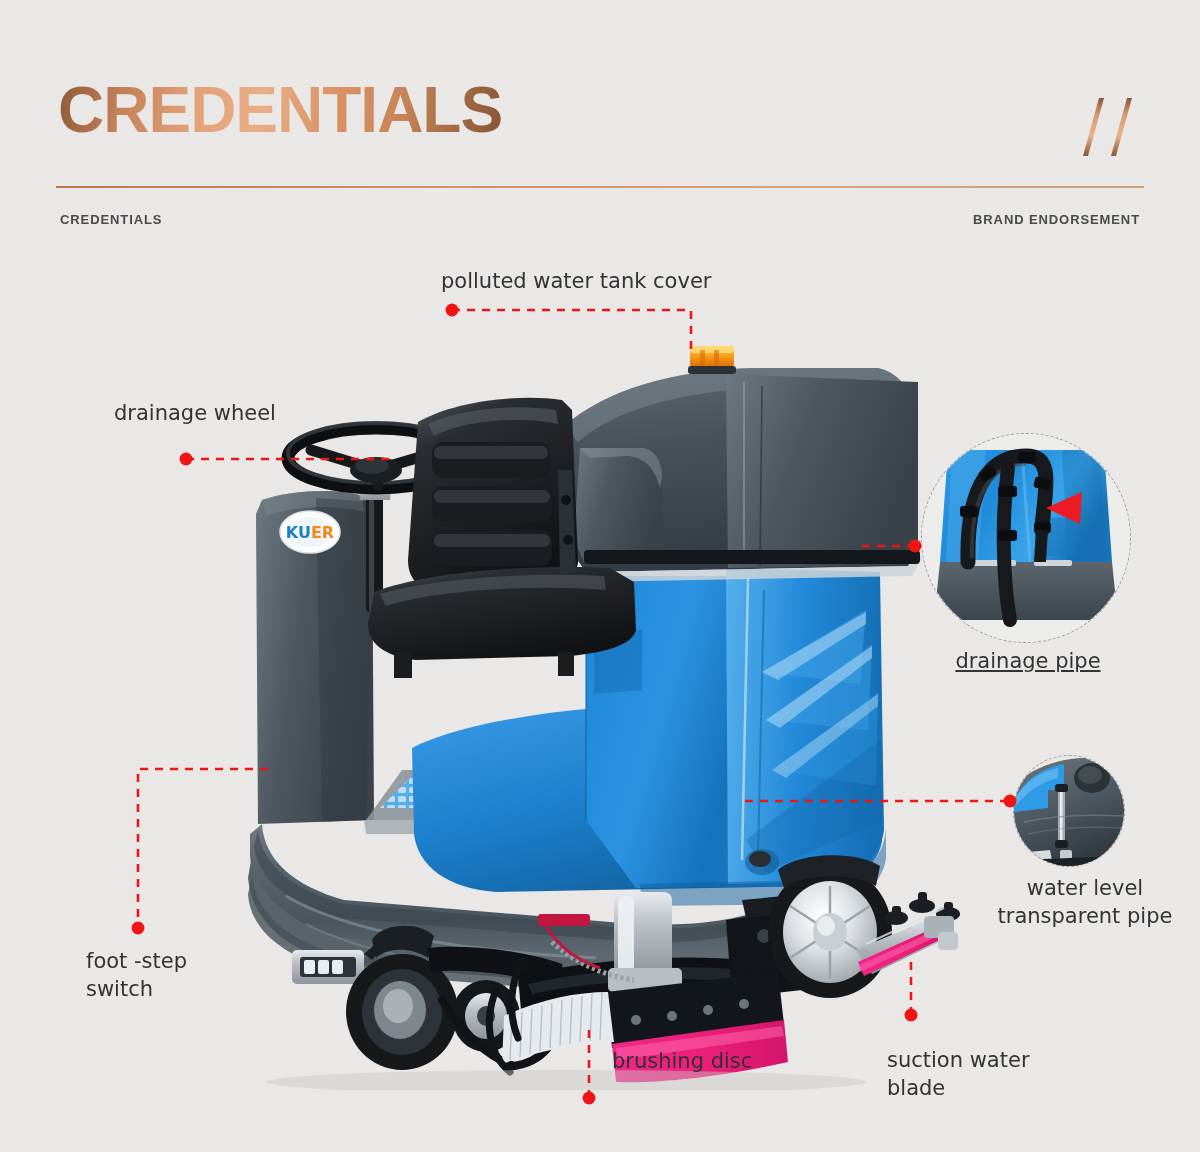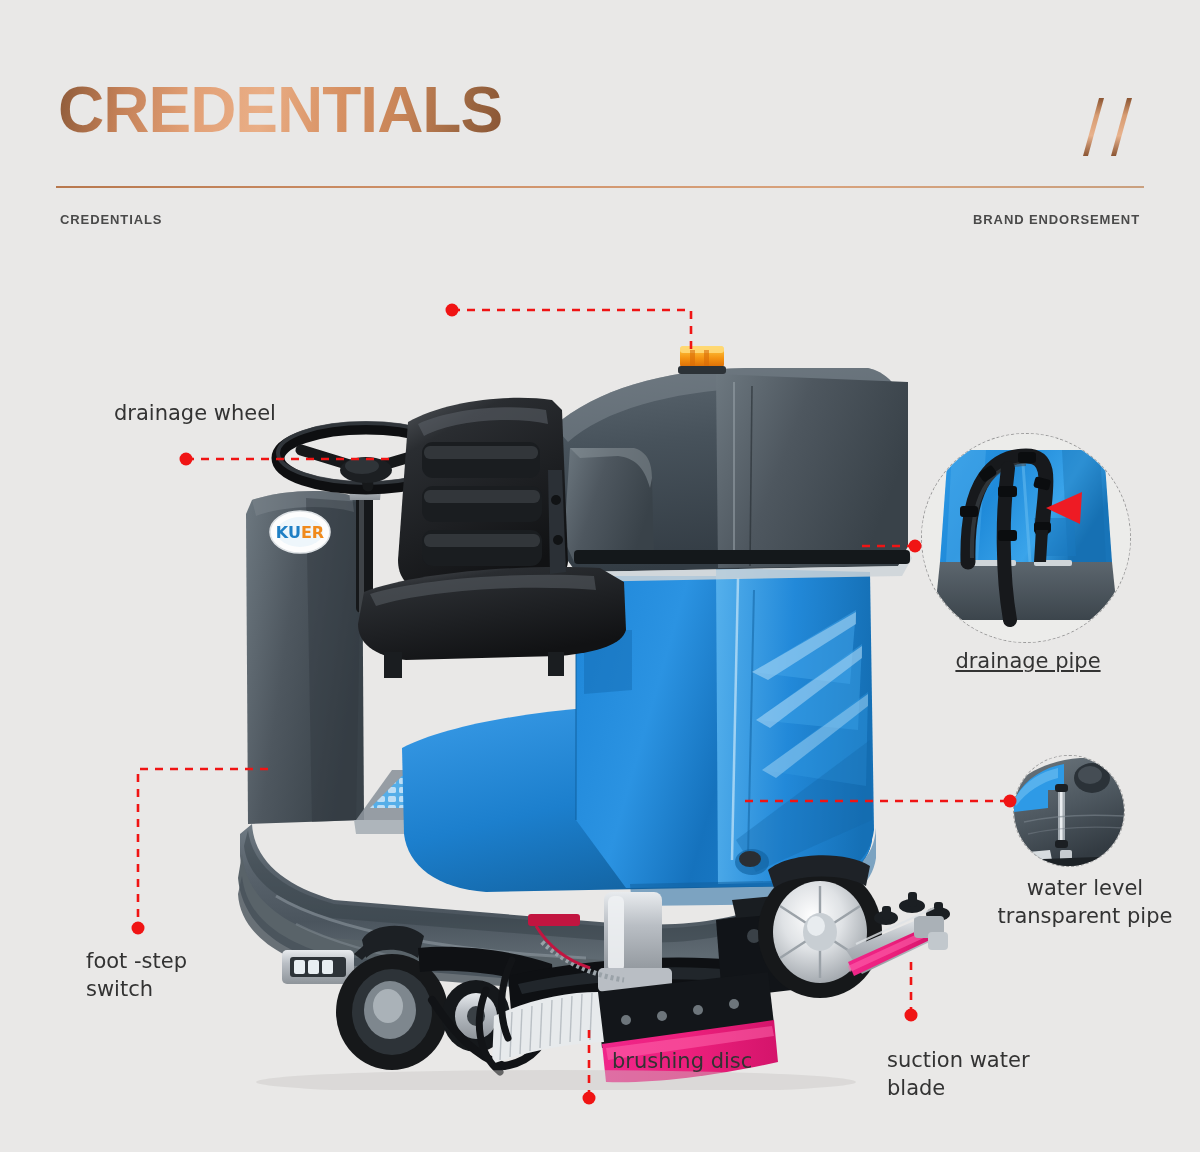--- a/index.html
+++ b/index.html
@@ -43,21 +43,21 @@
     position:absolute;
     font-size:21px;color:#333;line-height:1.32;
     font-family:"DejaVu Sans", sans-serif;
     white-space:pre-line;
   }
 
   
   #leads{position:absolute;left:0;top:0;width:1200px;height:1152px;pointer-events:none;}
 
   
-  #machine{position:absolute;left:156px;top:300px;width:800px;height:790px;}
+  #machine{position:absolute;left:166px;top:300px;width:800px;height:790px;}
 
   
   .inset{
     position:absolute;border-radius:50%;
     border:1.5px dashed #9a9a9a;
     overflow:hidden;background:#e9e8e7;
   }
   .inset-inner{position:absolute;left:0;top:0;width:100%;height:100%;}
 </style>
 </head>
@@ -488,20 +488,21 @@
       <circle cx="452" cy="310" r="6.5"></circle>
       <circle cx="186" cy="459" r="6.5"></circle>
       <circle cx="138" cy="928" r="6.5"></circle>
       <circle cx="589" cy="1098" r="6.5"></circle>
       <circle cx="911" cy="1015" r="6.5"></circle>
       <circle cx="915" cy="546" r="6.5"></circle>
       <circle cx="1010" cy="801" r="6.5"></circle>
     </g>
   </svg>
 
+  <div class="callout" style="left:441px;top:268px;">polluted water tank cover</div>
 
   <div class="callout" style="left:114px;top:400px;">drainage wheel</div>
 
   <div class="callout" style="left:86px;top:948px;width:160px;">foot -step
 switch</div>
 
   <div class="callout" style="left:612px;top:1048px;">brushing disc</div>
 
   <div class="callout" style="left:887px;top:1047px;">suction water
 blade</div>

